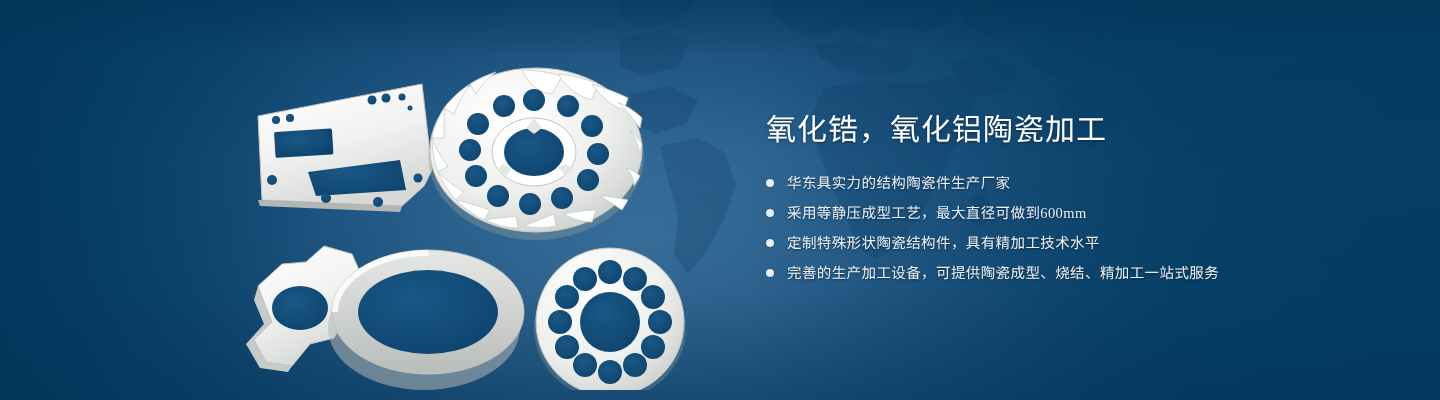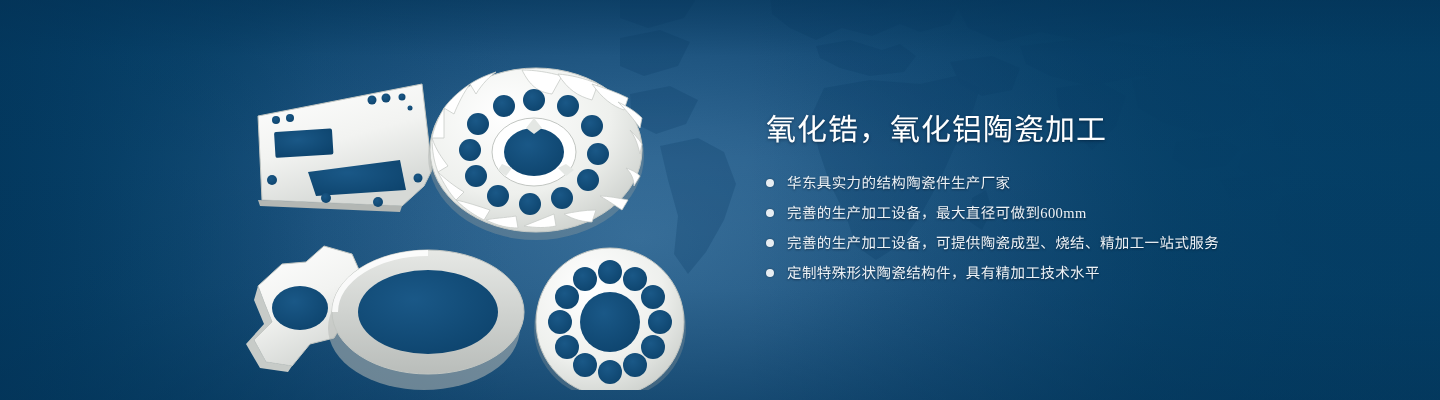--- a/index.html
+++ b/index.html
@@ -303,26 +303,26 @@
   <div class="copy">
     <h1 class="headline">氧化锆，氧化铝陶瓷加工</h1>
 
     <ul class="bullets">
       <li class="bullet">
         <span class="bullet-dot"></span>
         <span class="bullet-text">华东具实力的结构陶瓷件生产厂家</span>
       </li>
       <li class="bullet">
         <span class="bullet-dot"></span>
-        <span class="bullet-text">完善的生产加工设备，最大直径可做到600mm</span>
+        <span class="bullet-text">采用等静压成型工艺，最大直径可做到600mm</span>
+      </li>
+      <li class="bullet">
+        <span class="bullet-dot"></span>
+        <span class="bullet-text">定制特殊形状陶瓷结构件，具有精加工技术水平</span>
       </li>
       <li class="bullet">
         <span class="bullet-dot"></span>
         <span class="bullet-text">完善的生产加工设备，可提供陶瓷成型、烧结、精加工一站式服务</span>
       </li>
-      <li class="bullet">
-        <span class="bullet-dot"></span>
-        <span class="bullet-text">定制特殊形状陶瓷结构件，具有精加工技术水平</span>
-      </li>
     </ul>
   </div>
 
 </div>
 
 </body></html>

